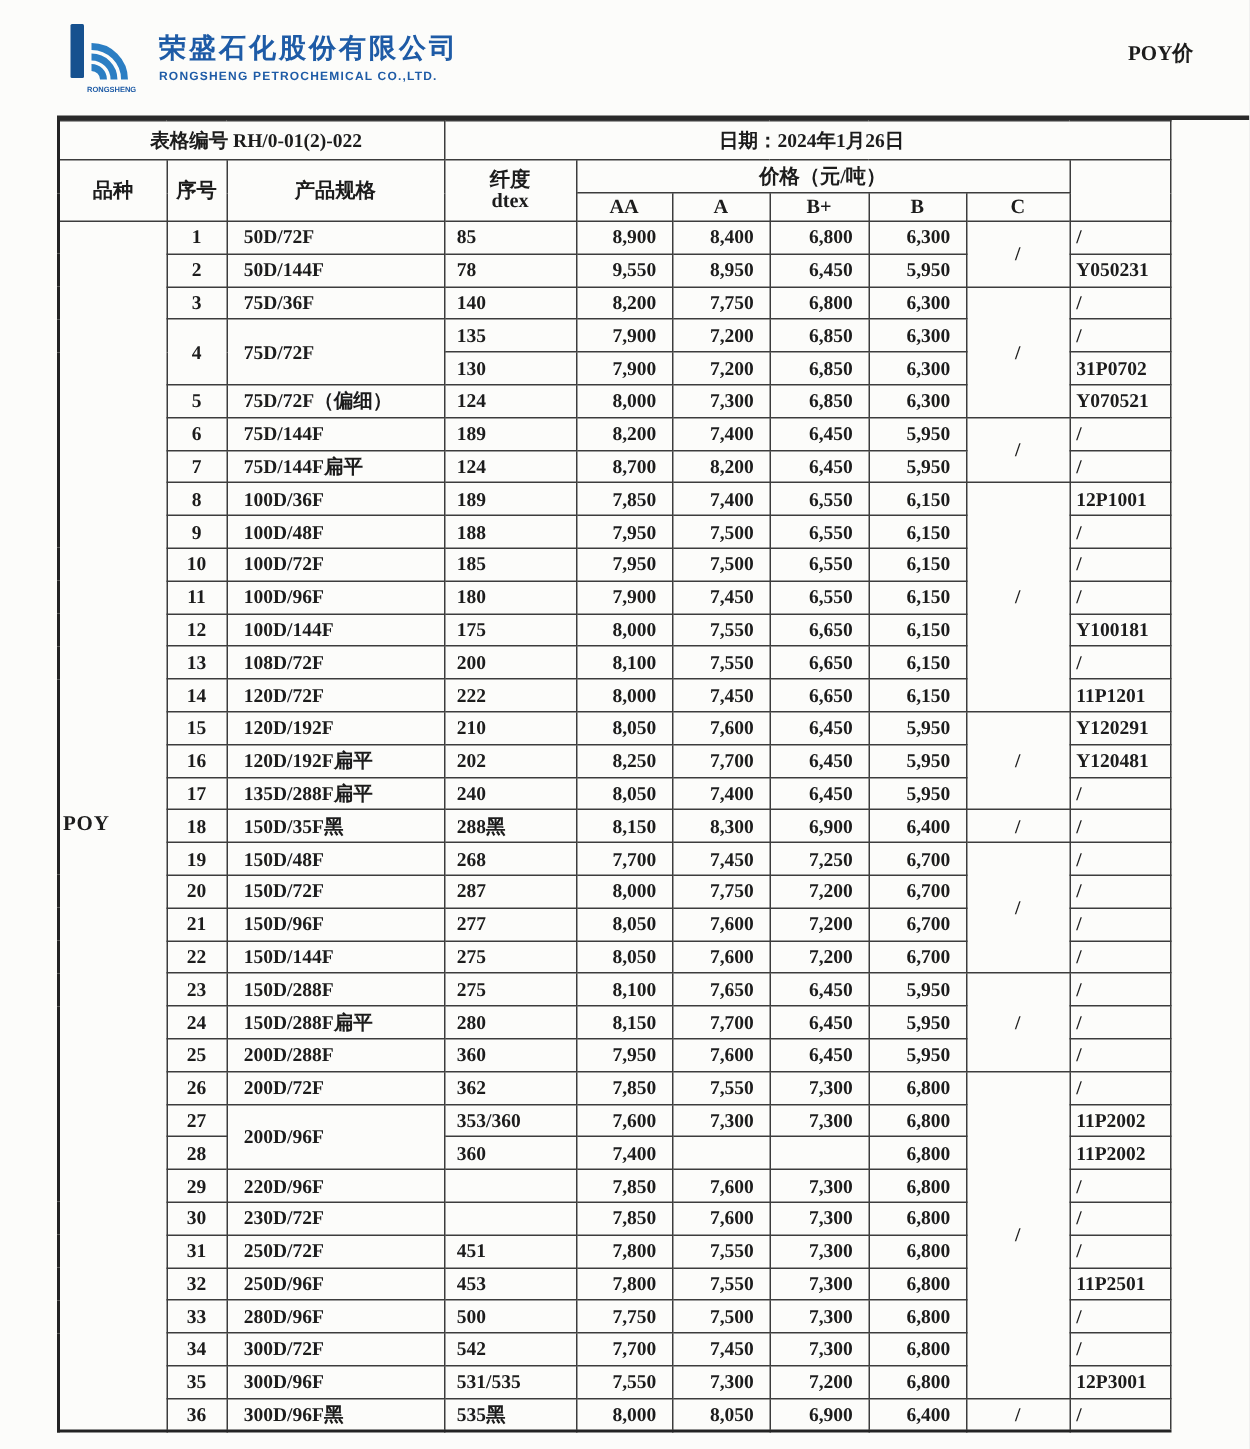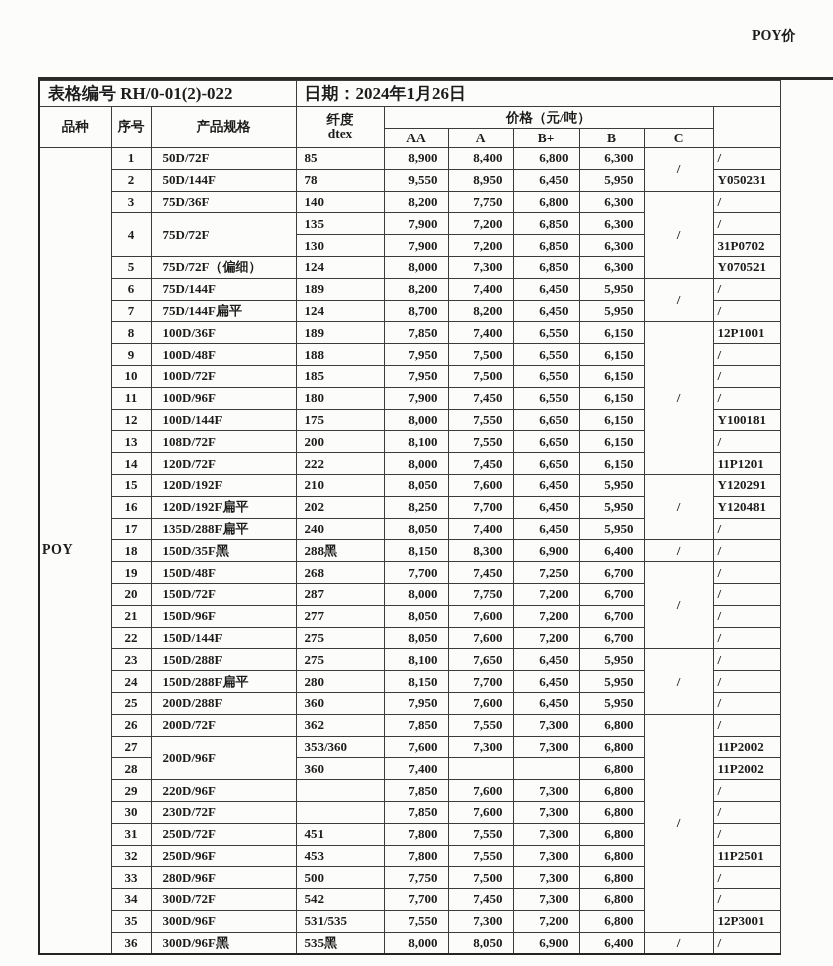--- a/index.html
+++ b/index.html
@@ -42,36 +42,49 @@
     padding:0 2px;
     overflow:hidden; white-space:nowrap;
     vertical-align:middle;
   }
   table.price { border-left:2px solid #242424; border-bottom:2px solid #242424; }
   tr.r-meta   { height:26px; }
   tr.r-group  { height:22px;margin-left:45px; }
   tr.r-grades { height:19px; }
   tbody.body-rows tr { height:21.8px; }
 
-  .h-meta   { text-align:left; padding-left:8px !important; font-size:17px; }
+  .h-meta   { text-align:center; padding-left:8px !important; font-size:13px; }
   .h-center { text-align:center; font-size:13.5px; }
   .h-dtex div { line-height:1.05; text-align:center; }
   .c-type { text-align:left; font-size:14px; letter-spacing:0.5px; }
   .c-seq  { text-align:center; }
   .c-spec { text-align:left; padding-left:11px !important;margin-left:28px; }
   .c-dtex { text-align:left; padding-left:8px !important; }
   .c-num  { text-align:right; padding-right:10px !important; }
   .c-c    { text-align:center; }
   .c-code { text-align:left; padding-left:4px !important; }
 </style>
 </head>
 <body>
 
 <div class="page">
 
+  <div class="logo-wrap">
+    <svg class="logo-mark" viewBox="0 0 52 50">
+      <rect x="1" y="2" width="9" height="36" rx="1" fill="#16518f"></rect>
+      <path d="M15 31 A8 8 0 0 1 23 39" fill="none" stroke="#2b7ec3" stroke-width="4.6"></path>
+      <path d="M15 24 A15 15 0 0 1 30 39" fill="none" stroke="#2b7ec3" stroke-width="4.6"></path>
+      <path d="M15 17 A22 22 0 0 1 37 39" fill="none" stroke="#2b7ec3" stroke-width="4.6"></path>
+      <text x="12" y="47" font-size="5" font-weight="bold" fill="#1e5ba6" font-family="Liberation Sans, sans-serif">RONGSHENG</text>
+    </svg>
+    <div class="logo-names">
+      <div class="company-cn">荣盛石化股份有限公司</div>
+      <div class="company-en">RONGSHENG PETROCHEMICAL CO.,LTD.</div>
+    </div>
+  </div>
 
   <div class="doc-title">POY价</div>
 
   <div class="top-rule"></div>
 
   <div class="tbl-wrap">
     <table class="price">
       <colgroup>
         <col style="width:72px">
           <col style="width:40px">

